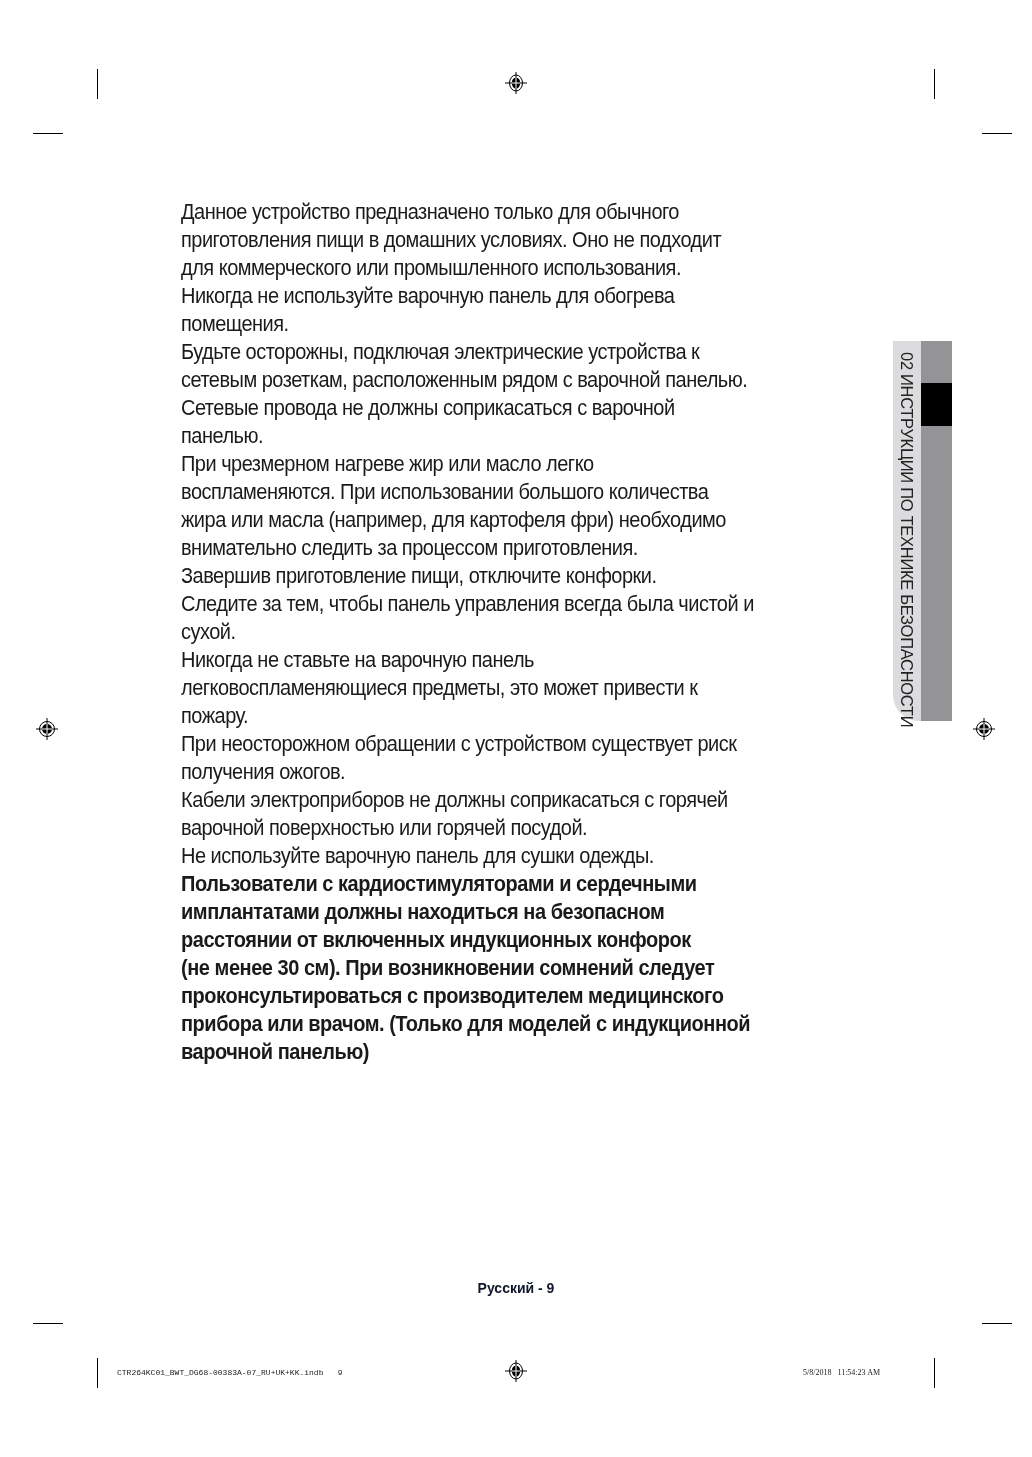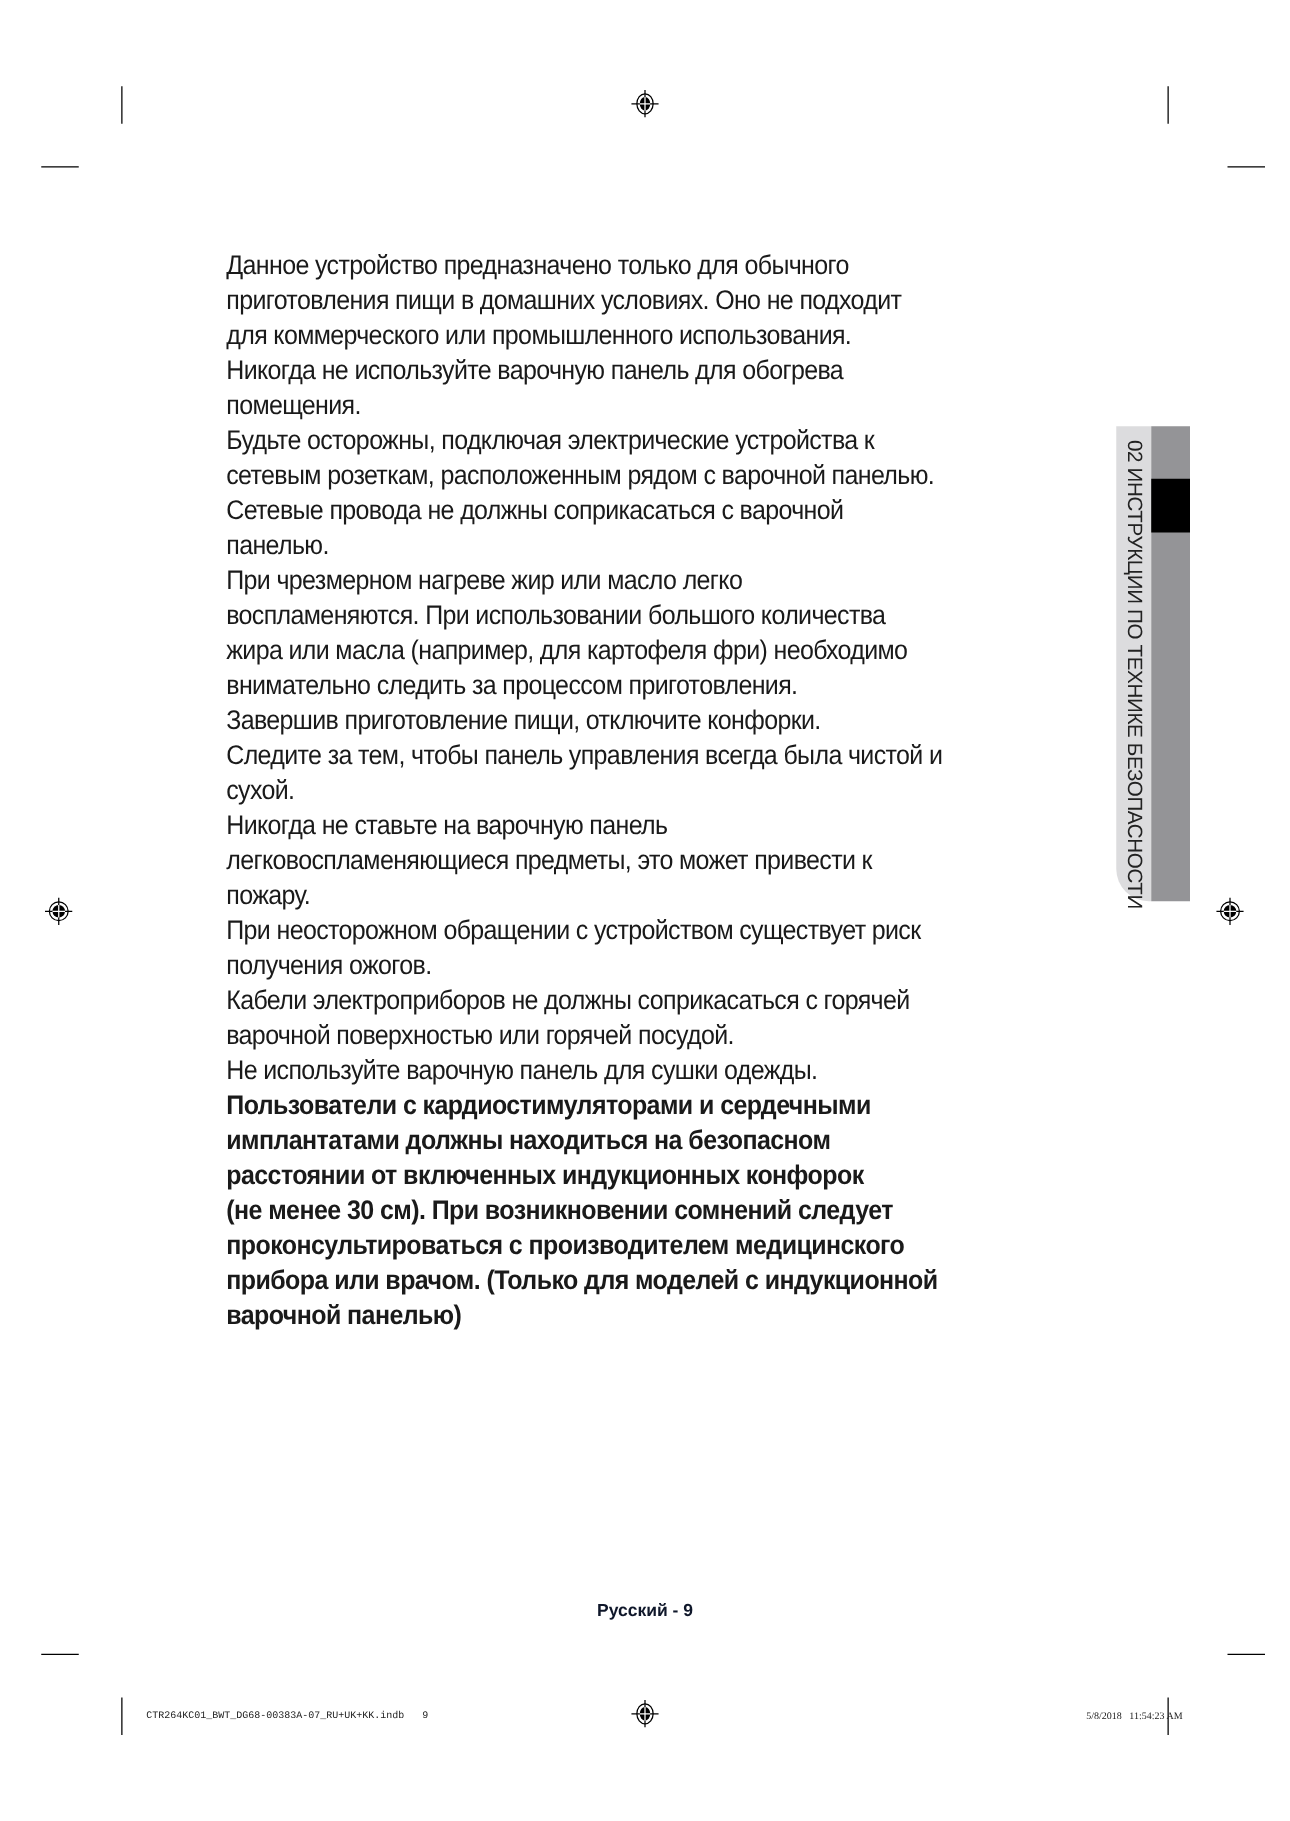--- a/index.html
+++ b/index.html
@@ -106,13 +106,13 @@
 
 <div class="tab-light"></div>
 <div class="tab-gray"></div>
 <div class="tab-black"></div>
 <div class="tab-text">
   <span>02  ИНСТРУКЦИИ ПО ТЕХНИКЕ БЕЗОПАСНОСТИ</span>
 </div>
 
 <div class="page-num">Русский - 9</div>
 <div class="slug" style="left:117px;font-family:Liberation Mono, monospace;">CTR264KC01_BWT_DG68-00383A-07_RU+UK+KK.indb   9</div>
-<div class="slug" style="left:841px;padding-left:28px;">5/8/2018   11:54:23 AM</div>
+<div class="slug" style="left:775px;padding-left:28px;">5/8/2018   11:54:23 AM</div>
 
 </body></html>

